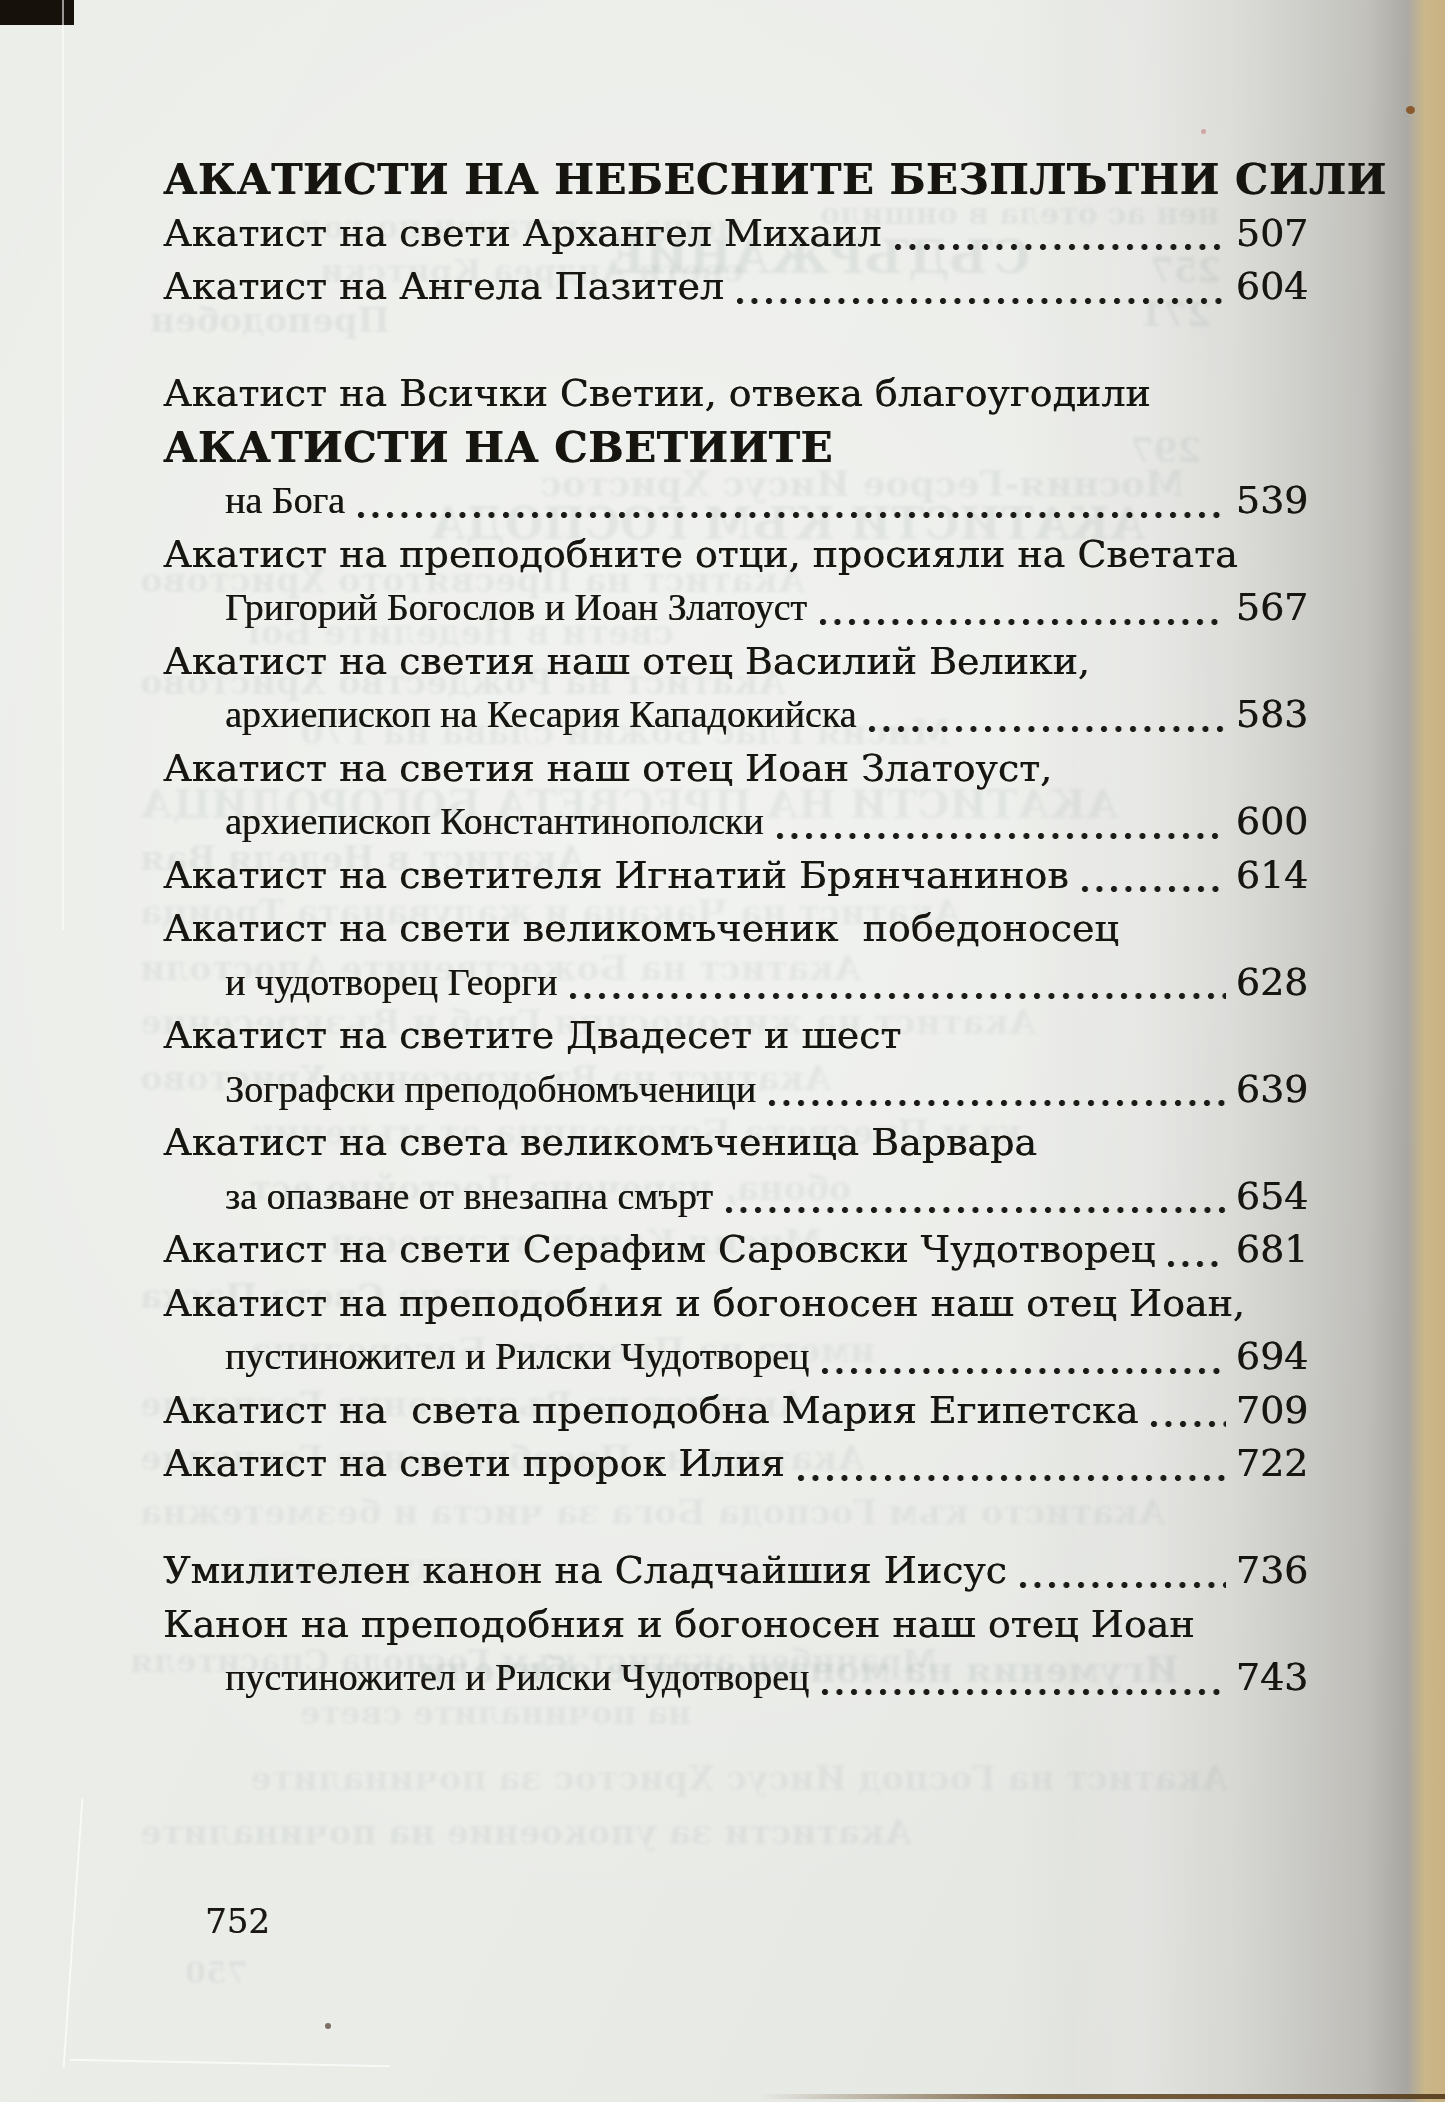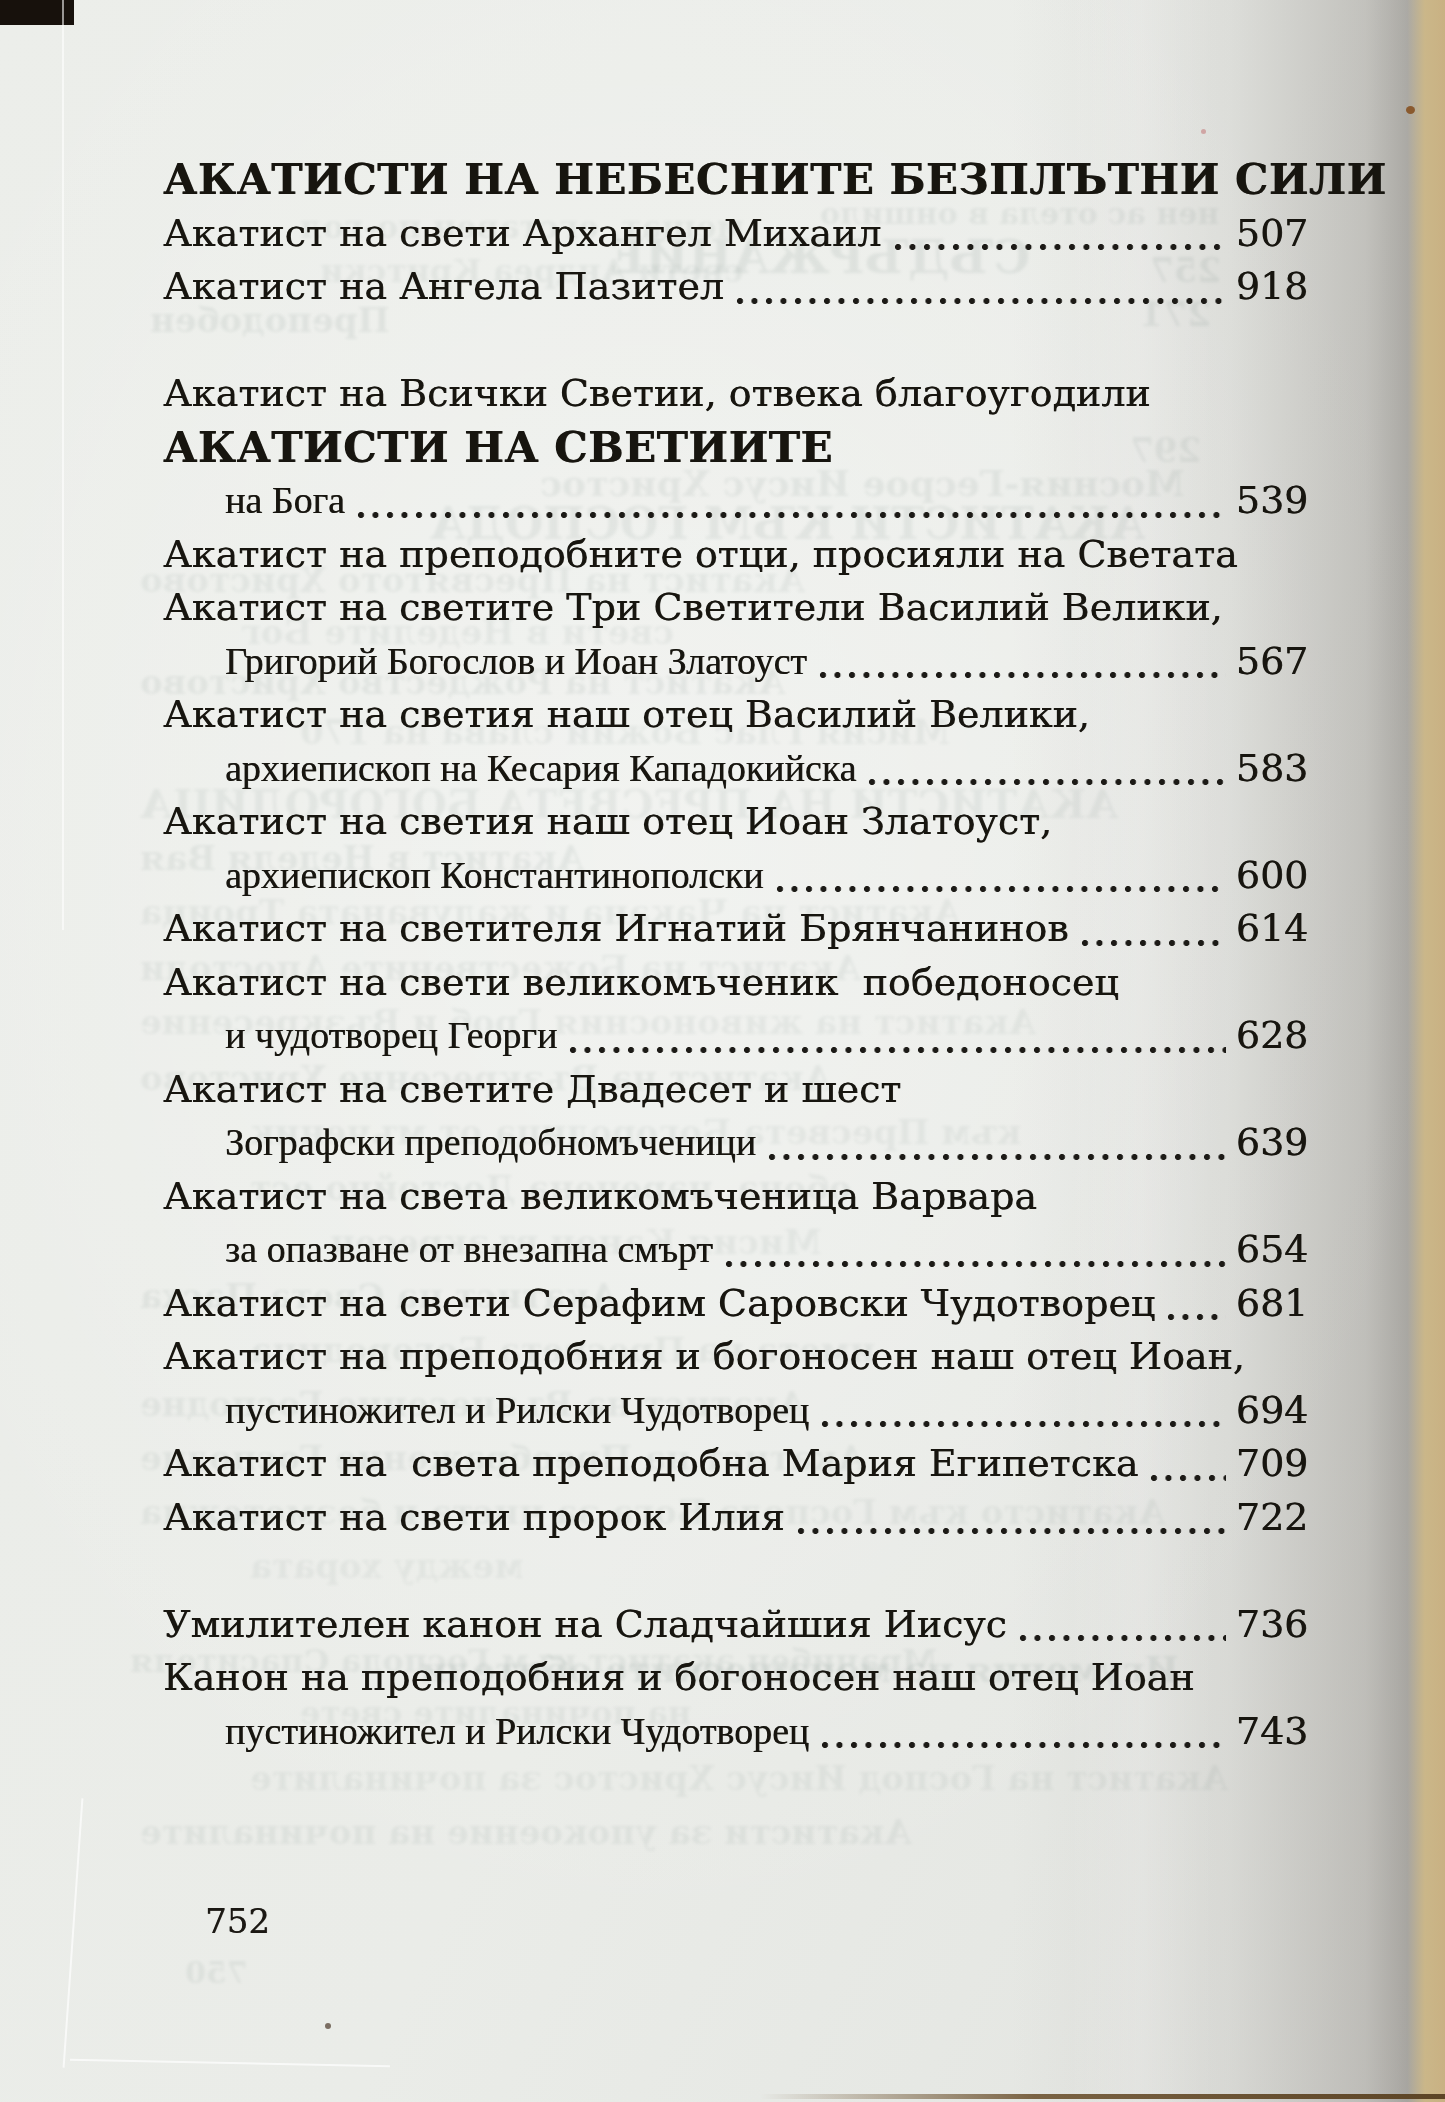--- a/index.html
+++ b/index.html
@@ -108,27 +108,26 @@
       <div class="ghost" style="top: 1642px; left: 130px; font-size: 32px; opacity: 0.28;">Мрачибен акатист към Господа Спасителя</div>
       <div class="ghost" style="top: 1694px; left: 300px; font-size: 32px; opacity: 0.26;">на починалите свете</div>
       <div class="ghost" style="top: 1758px; left: 250px; font-size: 34px; opacity: 0.26;">Акатист на Господ Иисус Христос за починалите</div>
       <div class="ghost" style="top: 1812px; left: 140px; font-size: 34px; opacity: 0.28;">Акатисти за упокоение на починалите</div>
       <div class="ghost" style="top: 1955px; left: 185px; font-size: 30px; opacity: 0.3;">750</div>
     </div>
 
   <div class="toc" id="toc">
       <div class="row heading">АКАТИСТИ НА НЕБЕСНИТЕ БЕЗПЛЪТНИ СИЛИ</div>
       <div class="row"><span class="t">Акатист на свети Архангел Михаил</span><span class="dots"></span><span class="pg">507</span></div>
-      <div class="row"><span class="t">Акатист на Ангела Пазител</span><span class="dots"></span><span class="pg">918</span></div>
+      <div class="row"><span class="t">Акатист на Ангела Пазител</span><span class="dots"></span><span class="pg">604</span></div>
       <div class="row gap"></div>
       <div class="row"><span class="t">Акатист на Всички Светии, отвека благоугодили</span></div>
       <div class="row heading">АКАТИСТИ НА СВЕТИИТЕ</div>
       <div class="row indent"><span class="t">на Бога</span><span class="dots"></span><span class="pg">539</span></div>
       <div class="row"><span class="t">Акатист на преподобните отци, просияли на Светата</span></div>
-      <div class="row"><span class="t">Акатист на светите Три Светители Василий Велики,</span></div>
       <div class="row indent"><span class="t">Григорий Богослов и Иоан Златоуст</span><span class="dots"></span><span class="pg">567</span></div>
       <div class="row"><span class="t">Акатист на светия наш отец Василий Велики,</span></div>
       <div class="row indent"><span class="t">архиепископ на Кесария Кападокийска</span><span class="dots"></span><span class="pg">583</span></div>
       <div class="row"><span class="t">Акатист на светия наш отец Иоан Златоуст,</span></div>
       <div class="row indent"><span class="t">архиепископ Константинополски</span><span class="dots"></span><span class="pg">600</span></div>
       <div class="row"><span class="t">Акатист на светителя Игнатий Брянчанинов</span><span class="dots"></span><span class="pg">614</span></div>
       <div class="row"><span class="t">Акатист на свети великомъченик  победоносец</span></div>
       <div class="row indent"><span class="t">и чудотворец Георги</span><span class="dots"></span><span class="pg">628</span></div>
       <div class="row"><span class="t">Акатист на светите Двадесет и шест</span></div>
       <div class="row indent"><span class="t">Зографски преподобномъченици</span><span class="dots"></span><span class="pg">639</span></div>

